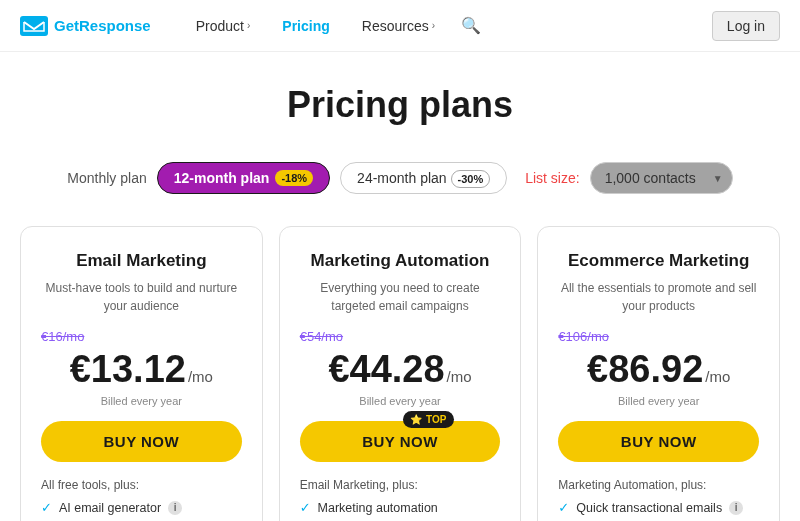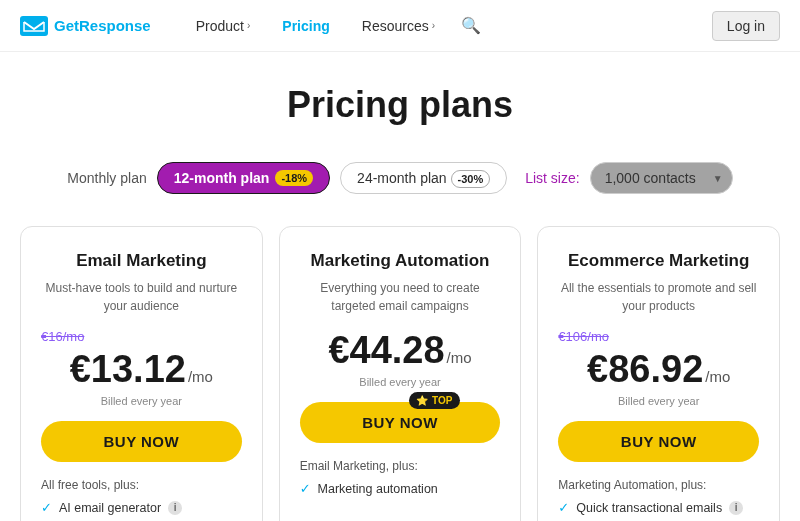--- a/index.html
+++ b/index.html
@@ -21,37 +21,37 @@
     .hero { text-align: center; padding: 32px 20px 20px; }
     .hero h1 { font-size: 36px; font-weight: 700; color: #1a1a1a; }
 
     
     .plan-toggle { display: flex; align-items: center; justify-content: center; gap: 10px; padding: 16px 20px; flex-wrap: wrap; }
     .toggle-label { font-size: 14px; color: #555; }
     .toggle-btn { padding: 7px 16px; border-radius: 30px; border: 1.5px solid #ccc; font-size: 14px; cursor: pointer; background: #fff; color: #333; white-space: nowrap; }
     .toggle-btn.active { border-color: #1a1a1a; background: #a21caf; color: #fff; font-weight: 600; display: flex; align-items: center; gap: 6px; }
     .discount-badge { background: #f5c800; color: #1a1a1a; font-size: 11px; font-weight: 700; padding: 2px 6px; border-radius: 8px; }
     .discount-badge-outline { background: #fff; color: #1a1a1a; font-size: 11px; font-weight: 700; padding: 2px 6px; border-radius: 30px; border: 1px solid #aaa; }
-    .list-size-label { font-size: 14px; color: #a21caf; margin-left: 8px; }
+    .list-size-label { font-size: 14px; color: #ef4444; margin-left: 8px; }
     .list-size-select { padding: 7px 14px; border-radius: 30px; border: 1.5px solid #ccc; font-size: 14px; cursor: pointer; background: #a3a3a3; color: #333; appearance: none; padding-right: 28px; position: relative; }
     .select-wrapper { position: relative; display: inline-block; }
     .select-wrapper::after { content: '▼'; font-size: 10px; position: absolute; right: 10px; top: 50%; transform: translateY(-50%); pointer-events: none; color: #555; }
 
     
     .cards-container { display: flex; gap: 16px; padding: 16px 20px 24px; justify-content: center; }
     .card { background: #fff; border: 1.5px solid #e0e0e0; border-radius: 12px; padding: 24px 20px 20px; width: 240px; min-width: 220px; flex: 1; max-width: 260px; }
     .card-title { font-size: 17px; font-weight: 700; color: #1a1a1a; text-align: center; margin-bottom: 8px; }
     .card-desc { font-size: 12px; color: #666; text-align: center; margin-bottom: 14px; line-height: 1.5; }
     .card-original-price { color: #8b5cf6; font-size: 13px; font-weight: 400; text-align: left; text-decoration: line-through; margin-bottom: 4px; }
     .card-price { font-size: 38px; font-weight: 800; color: #1a1a1a; text-align: center; display: flex; align-items: baseline; justify-content: center; gap: 2px; }
     .card-price .per-mo { font-size: 15px; font-weight: 400; color: #555; }
     .billed-note { font-size: 11px; color: #888; text-align: center; margin: 4px 0 14px; }
     .buy-btn-wrapper { position: relative; display: flex; justify-content: center; margin-bottom: 16px; }
     .buy-btn { background: #f5c800; color: #1a1a1a; font-size: 15px; font-weight: 800; padding: 12px 28px; border-radius: 30px; border: none; cursor: pointer; letter-spacing: 0.5px; width: 100%; }
-    .top-badge { position: absolute; top: -10px; right: 40px; background: #1a1a1a; color: #f5c800; font-size: 10px; font-weight: 700; padding: 3px 8px; border-radius: 30px; display: flex; align-items: center; gap: 3px; }
+    .top-badge { position: absolute; top: -10px; right: 46px; background: #1a1a1a; color: #f5c800; font-size: 10px; font-weight: 700; padding: 3px 8px; border-radius: 30px; display: flex; align-items: center; gap: 3px; }
     .features-header { font-size: 12px; color: #555; margin-bottom: 8px; }
     .feature-list { list-style: none; display: flex; flex-direction: column; gap: 7px; }
     .feature-item { display: flex; align-items: center; gap: 7px; font-size: 12.5px; color: #333; }
     .check-icon { color: #00afec; font-size: 13px; flex-shrink: 0; }
     .info-icon { width: 14px; height: 14px; border-radius: 50%; background: #e0e0e0; color: #666; font-size: 10px; font-weight: 700; display: inline-flex; align-items: center; justify-content: center; cursor: pointer; flex-shrink: 0; }
   </style>
 </head>
 <body>
 
 <nav>
@@ -124,20 +124,21 @@
       <li class="feature-item">
       <span class="check-icon">✓</span>
       <span>AI email generator</span> 
           <span class="info-icon">i</span>
     </li>
     </ul>
   </div>
     <div class="card">
     <div class="card-title">Marketing Automation</div>
     <div class="card-desc">Everything you need to create targeted email campaigns</div>
+    <div class="card-original-price">€54/mo</div>
     <div class="card-price">
       <span>€44.28</span>
       <span class="per-mo">/mo</span>
     </div>
     <div class="billed-note">Billed every year</div>
     <div class="buy-btn-wrapper">
       <div class="top-badge">⭐ TOP</div>
       <button class="buy-btn">BUY NOW</button>
     </div>
     <div class="features-header">Email Marketing, plus:</div>

